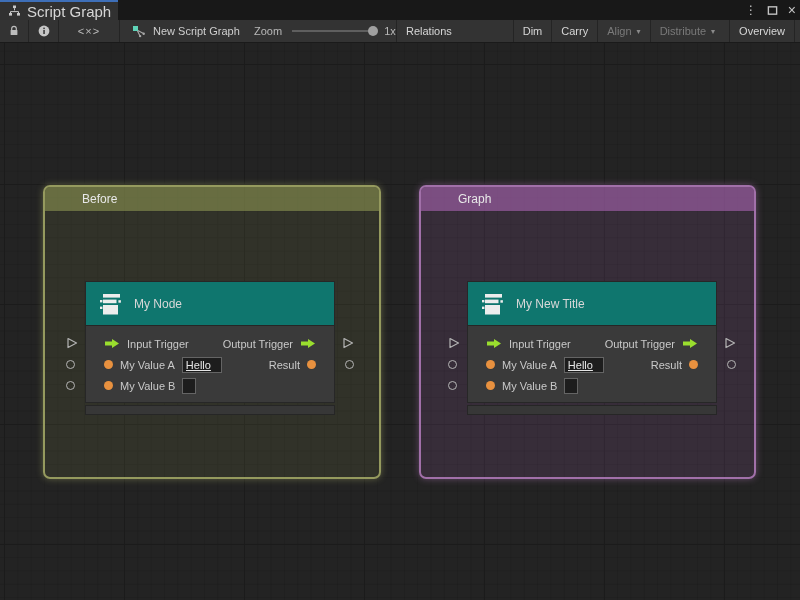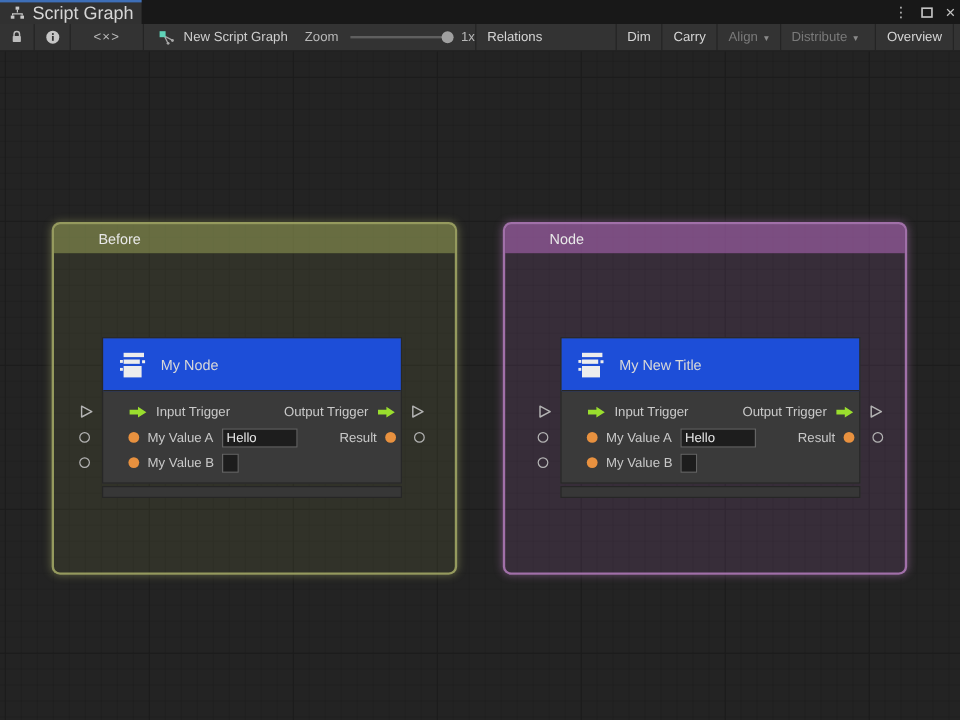--- a/index.html
+++ b/index.html
@@ -57,32 +57,32 @@
     box-shadow:0 0 7px rgba(181,124,189,0.45); }
   .group-header { height:24px; border-radius:5px 5px 0 0; display:flex; align-items:center; padding-left:9px; }
   .group-before .group-header { background:rgba(150,158,85,0.55); }
   .group-after .group-header { background:rgba(180,105,190,0.55); }
   .group-title { font-size:12px; color:#e8e8e8;margin-left:28px; }
 
   
   .node { position:absolute; width:250px; }
   .node-b { left:85px; top:238px; } .node-a { left:467px; top:238px; }
   .node-main { background:#3a3a3a; border:1px solid #272727; }
-  .node-header { height:44px; background:#1d4ed8; border-bottom:1px solid #262626;
+  .node-header { height:44px; background:#0f766e; border-bottom:1px solid #262626;
                  display:flex; align-items:center; gap:10px; padding-left:12px; }
   .node-title { font-size:12px; color:#d8d8d8; }
   .node-ports { padding:7px 0 6px 0; }
   .port-row { height:21px; display:flex; align-items:center; justify-content:space-between;
-              padding:0 4px;margin-left:17px; }
+              padding:0 18px; }
   .pside { display:flex; align-items:center; gap:7px; }
   .plabel { font-size:11px; color:#c9c9c9; white-space:nowrap; }
   .vdot { width:9px; height:9px; border-radius:50%; background:#e8913f; flex:none; }
   .pfield { background:#1d1d1d; border:1px solid #646464; color:#e6e6e6; font-size:11px;
             font-family:"Liberation Sans", sans-serif; height:16px; padding:0 3px; }
-  .pfield.txt { width:63px; } .pfield.sm { width:14px; }
+  .pfield.txt { width:40px;text-decoration:underline; } .pfield.sm { width:14px; }
   .node-footer { margin-top:2px; height:10px; background:#373737; border:1px solid #262626; }
   .ext { position:absolute; display:block; line-height:0; }
   .ext-l { left:-19px; } .ext-r { right:-19px; }
   .ext-tri0 { top:56px; }
   .ext-circ { width:9px; height:9px; border:1px solid #b4b4b4; border-radius:50%; background:transparent; }
   .ext-c1 { top:79px; } .ext-c2 { top:100px; }
   svg { display:block; }
 </style>
 </head>
 <body>
@@ -181,21 +181,21 @@
   <div class="canvas">
 
     <div class="group group-before">
       <div class="group-header">
         <span class="group-title">Before</span>
       </div>
     </div>
 
     <div class="group group-after">
       <div class="group-header">
-        <span class="group-title">Node</span>
+        <span class="group-title">Graph</span>
       </div>
     </div>
 
     <div class="node node-b">
       <div class="node-main">
         <div class="node-header">
           <svg width="26" height="26" viewBox="0 0 26 26">
             <rect x="5" y="3" width="17" height="3.6" fill="#ededed"></rect>
             <rect x="5" y="8.6" width="13.5" height="3.6" fill="#ededed"></rect>
             <rect x="20.4" y="9.2" width="2.5" height="2.5" fill="#ededed"></rect>

